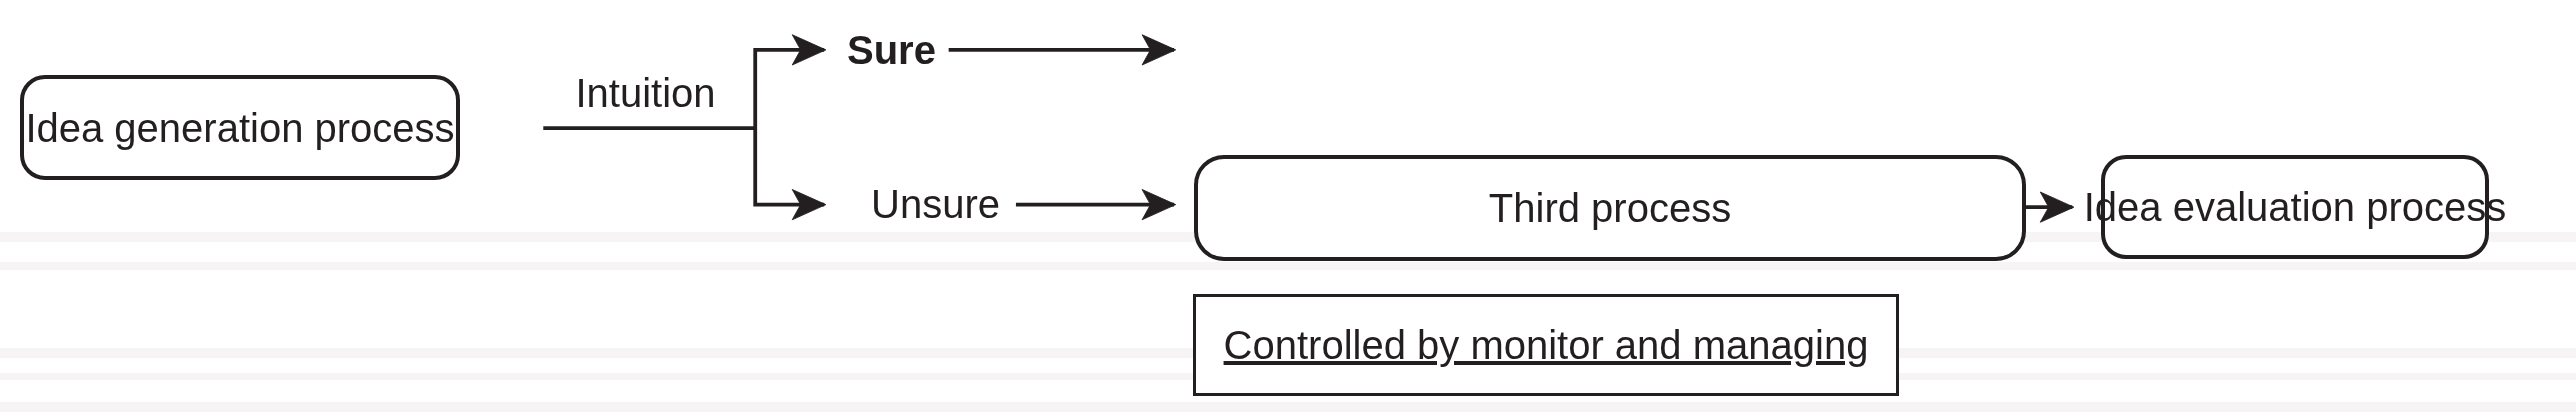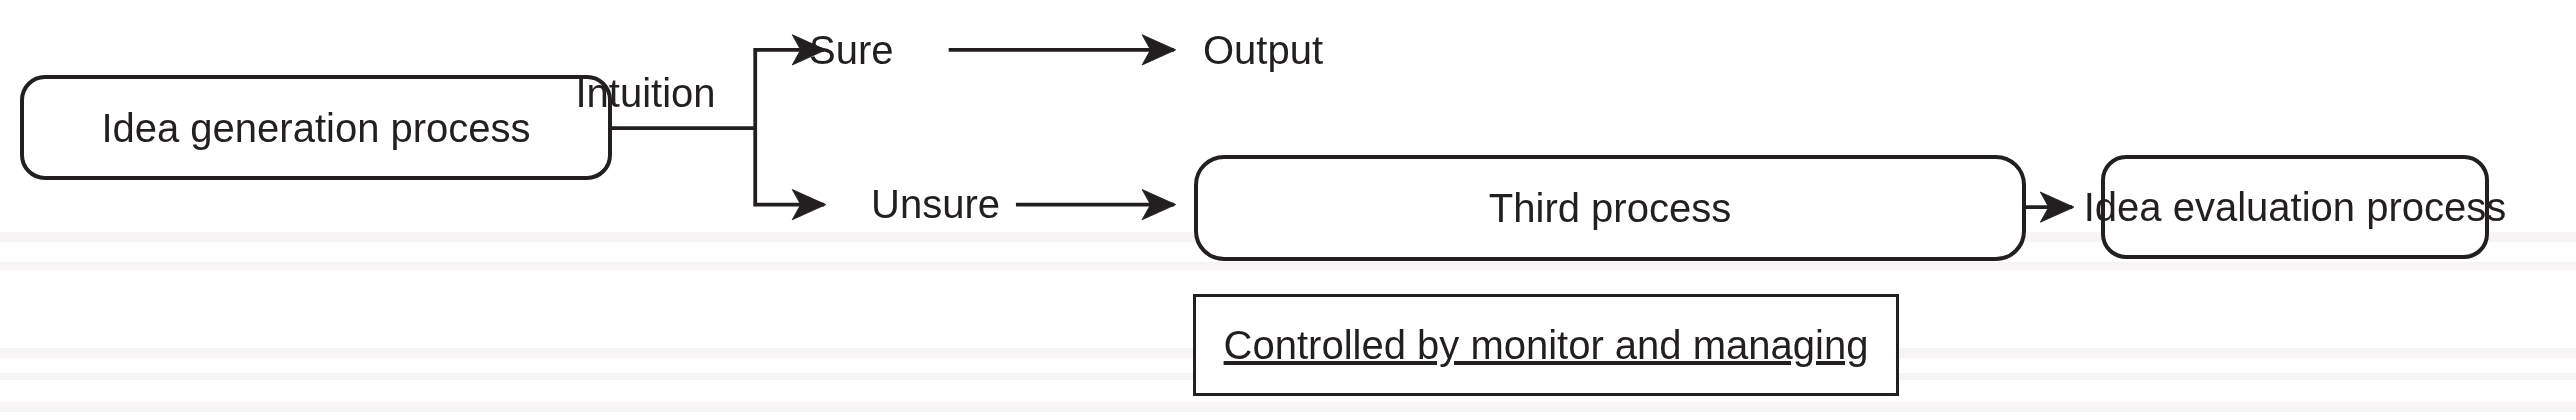--- a/index.html
+++ b/index.html
@@ -73,38 +73,37 @@
       </marker>
     </defs>
     <path d="M646,152 L898,152" stroke="#231f20" stroke-width="4.5" fill="none"></path>
     <path d="M898,152 L898,59 L980,59" stroke="#231f20" stroke-width="4.5" fill="none" stroke-linejoin="miter" marker-end="url(#arrowhead)"></path>
     <path d="M898,152 L898,243 L980,243" stroke="#231f20" stroke-width="4.5" fill="none" stroke-linejoin="miter" marker-end="url(#arrowhead)"></path>
     <path d="M1128,59 L1396,59" stroke="#231f20" stroke-width="4.5" fill="none" marker-end="url(#arrowhead)"></path>
     <path d="M1208,243 L1396,243" stroke="#231f20" stroke-width="4.5" fill="none" marker-end="url(#arrowhead)"></path>
     <path d="M2274,246 L2464,246" stroke="#231f20" stroke-width="4.5" fill="none" marker-end="url(#arrowhead)"></path>
   </svg>
 
-  <div class="node rounded" style="left:20px;top:75px;width:592px;height:105px;border-radius:25px;">
+  <div class="node rounded" style="left:20px;top:75px;width:440px;height:105px;border-radius:25px;">
     <span>Idea generation process</span>
   </div>
 
   <div class="node rounded" style="left:1194px;top:155px;width:832px;height:106px;border-radius:30px;">
     <span>Third process</span>
   </div>
 
   <div class="node rounded" style="left:2101px;top:155px;width:388px;height:104px;border-radius:25px;">
     <span>Idea evaluation process</span>
   </div>
 
   <div class="node rect" style="left:1193px;top:294px;width:706px;height:102px;">
     <span>Controlled by monitor and managing</span>
   </div>
 
   <div class="flow-label centered" style="left:543px;top:71px;width:205px;">Intuition</div>
 
-  <div class="flow-label" style="left:809px;top:28px;">Sure</div>
+  <div class="flow-label" style="left:847px;top:28px;font-weight:bold;">Sure</div>
 
-  <div class="flow-label" style="left:1203px;top:28px;">Output</div>
 
   <div class="flow-label" style="left:871px;top:182px;">Unsure</div>
 
 </div>
 
 
 </body></html>

